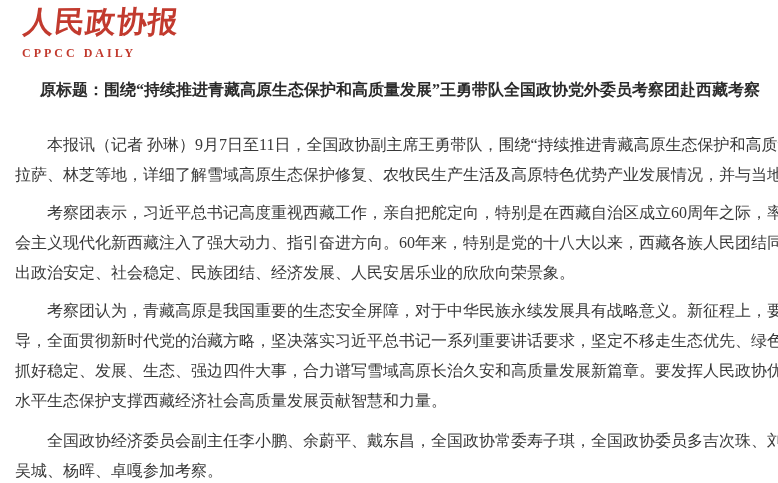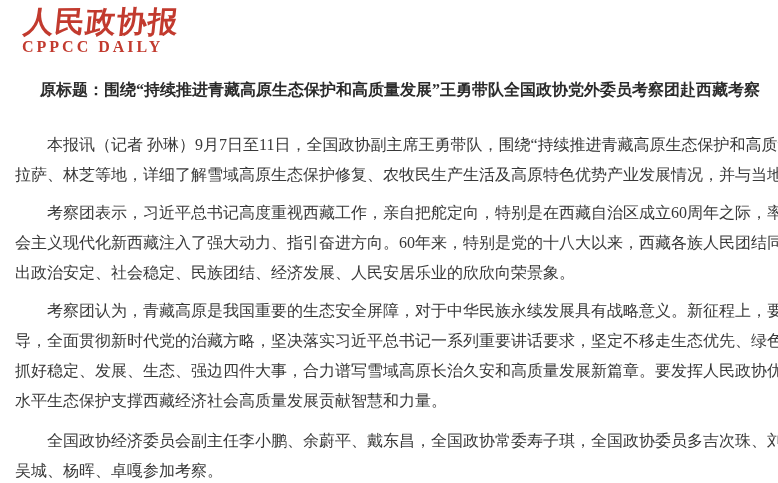--- a/index.html
+++ b/index.html
@@ -20,24 +20,24 @@
     color: #c23a2e;
     font-size: 30px;
     font-weight: bold;
     letter-spacing: 1px;
     transform: skewX(-6deg);
     transform-origin: left bottom;
     line-height: 32px;
   }
   .logo-en {
     color: #c23a2e;
-    font-size: 16px;
+    font-size: 12px;
     font-weight: bold;
     letter-spacing: 3px;
-    margin-top: 2px;
+    margin-top: 8px;
     line-height: 14px;
   }
   .article {
     position: absolute;
     left: 15px;
     top: 0;
     width: 860px; 
     color: #383838;
     font-size: 16px;
     line-height: 30px;

